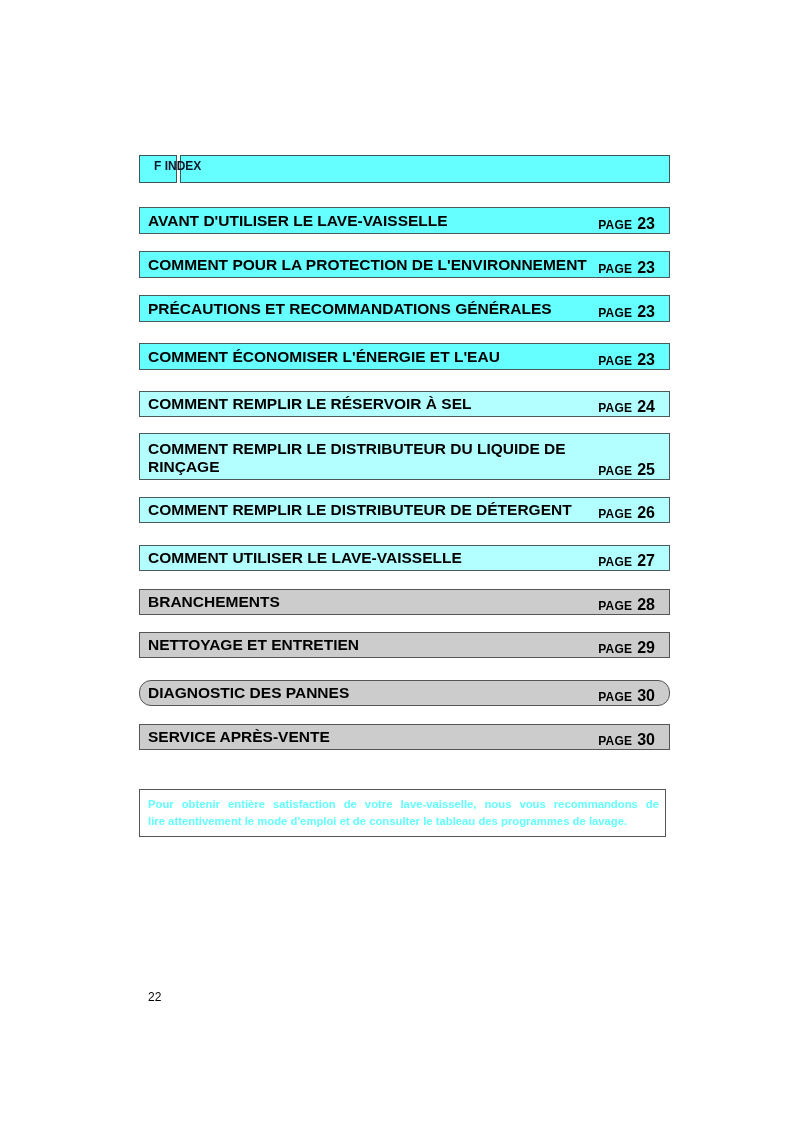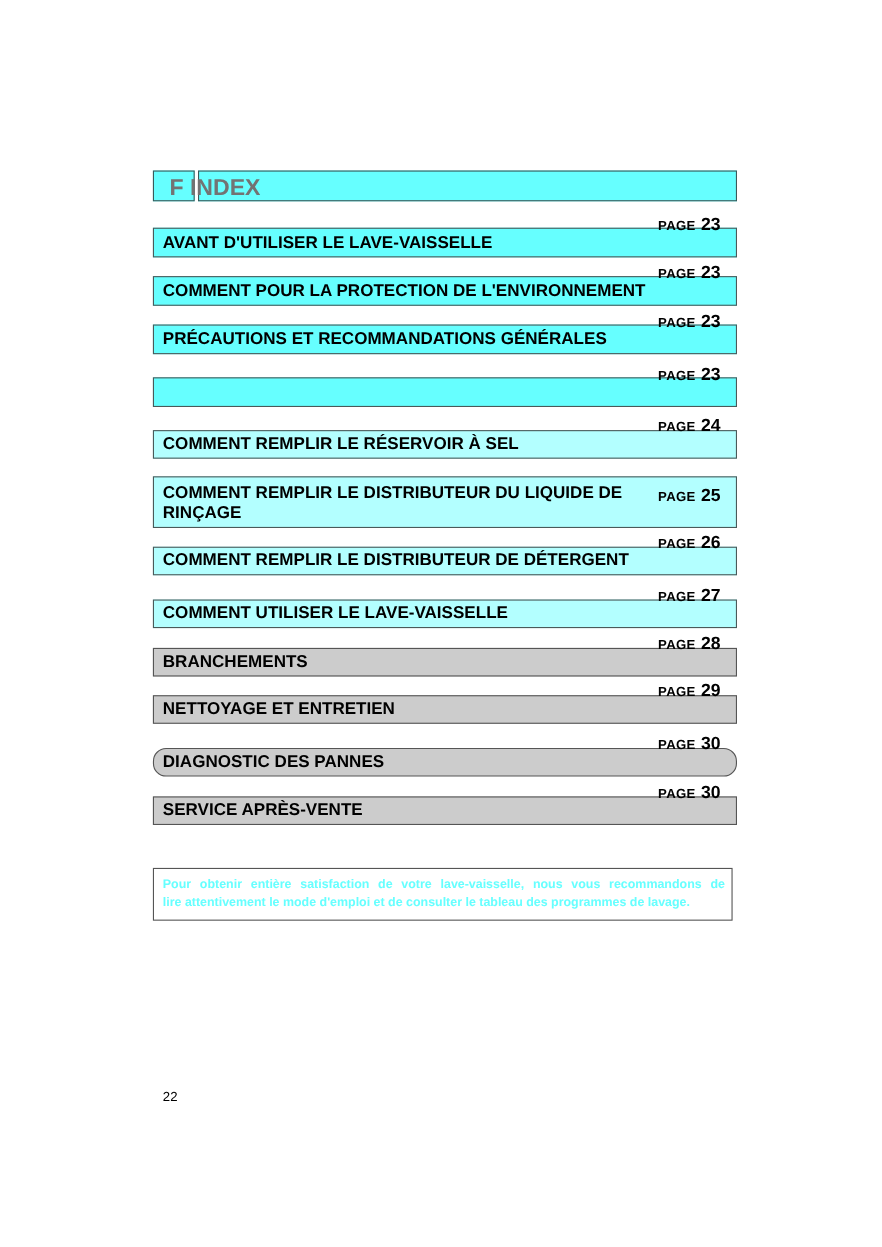--- a/index.html
+++ b/index.html
@@ -1,26 +1,26 @@
 <!DOCTYPE html>
 <html><head>
 <meta charset="utf-8">
 <style>
   html, body { margin: 0; padding: 0; background: #ffffff; }
   body { width: 802px; height: 1134px; position: relative; font-family: "Liberation Sans", sans-serif; overflow: hidden; }
   .hdr-small { position: absolute; left: 139px; top: 155px; width: 38px; height: 28px; background: #66ffff; border: 1px solid #3a5a5a; box-sizing: border-box; }
   .hdr-big { position: absolute; left: 180px; top: 155px; width: 490px; height: 28px; background: #66ffff; border: 1px solid #3a5a5a; box-sizing: border-box; }
-  .hdr-title { position: absolute; left: 154px; top: 159px; font-size: 21px; font-weight: bold; color: #737373; letter-spacing: 0; white-space: nowrap; }
+  .hdr-title { position: absolute; left: 154px; top: 159px; font-size: 12px; font-weight: bold; color: #0f172a; letter-spacing: 0; white-space: nowrap; }
   .row { position: absolute; left: 139px; width: 531px; box-sizing: border-box; border: 1px solid #4a5a5a; }
   .row.c1 { background: #66ffff; }
   .row.c2 { background: #b3ffff; }
   .row.c3 { background: #cccccc; border-color: #555555; }
   .row .label { position: absolute; left: 8px; bottom: 3px; font-size: 15.5px; font-weight: bold; color: #000; line-height: 18px; white-space: nowrap; }
   .row .label.multi { white-space: normal; width: 460px; }
-  .row .page { position: absolute; right: 14px; bottom: 19px; font-weight: bold; color: #000; white-space: nowrap; }
+  .row .page { position: absolute; right: 14px; bottom: 0; font-weight: bold; color: #000; white-space: nowrap; }
   .row .page .pw { font-size: 12px; letter-spacing: 0.2px; }
   .row .page .pn { font-size: 16px; margin-left: 5px; }
   .note { position: absolute; left: 139px; top: 789px; width: 527px; height: 48px; border: 1px solid #555; box-sizing: border-box; padding: 6px 6px 12px 8px; }
   .note p { margin: 0; color: #66ffff; font-size: 11.3px; font-weight: bold; line-height: 17px; text-align: justify; text-align-last: justify; }
   .note p.last { text-align-last: left; }
   .page-num { position: absolute; left: 148px; top: 990px; font-size: 12px; color: #000; }
 </style>
 </head>
 <body>
 
@@ -37,20 +37,21 @@
   </div>
   <div class="row c1" style="top:251px;height:27px;">
     <span class="label">COMMENT POUR LA PROTECTION DE L'ENVIRONNEMENT</span>
     <span class="page"><span class="pw">PAGE</span><span class="pn">23</span></span>
   </div>
   <div class="row c1" style="top:295px;height:27px;">
     <span class="label">PRÉCAUTIONS ET RECOMMANDATIONS GÉNÉRALES</span>
     <span class="page"><span class="pw">PAGE</span><span class="pn">23</span></span>
   </div>
   <div class="row c1" style="top:343px;height:27px;">
+    <span class="label">COMMENT ÉCONOMISER L'ÉNERGIE ET L'EAU</span>
     <span class="page"><span class="pw">PAGE</span><span class="pn">23</span></span>
   </div>
   <div class="row c2" style="top:391px;height:26px;">
     <span class="label">COMMENT REMPLIR LE RÉSERVOIR À SEL</span>
     <span class="page"><span class="pw">PAGE</span><span class="pn">24</span></span>
   </div>
   <div class="row c2" style="top:433px;height:47px;">
     <span class="label multi">COMMENT REMPLIR LE DISTRIBUTEUR DU LIQUIDE DE RINÇAGE</span>
     <span class="page"><span class="pw">PAGE</span><span class="pn">25</span></span>
   </div>

